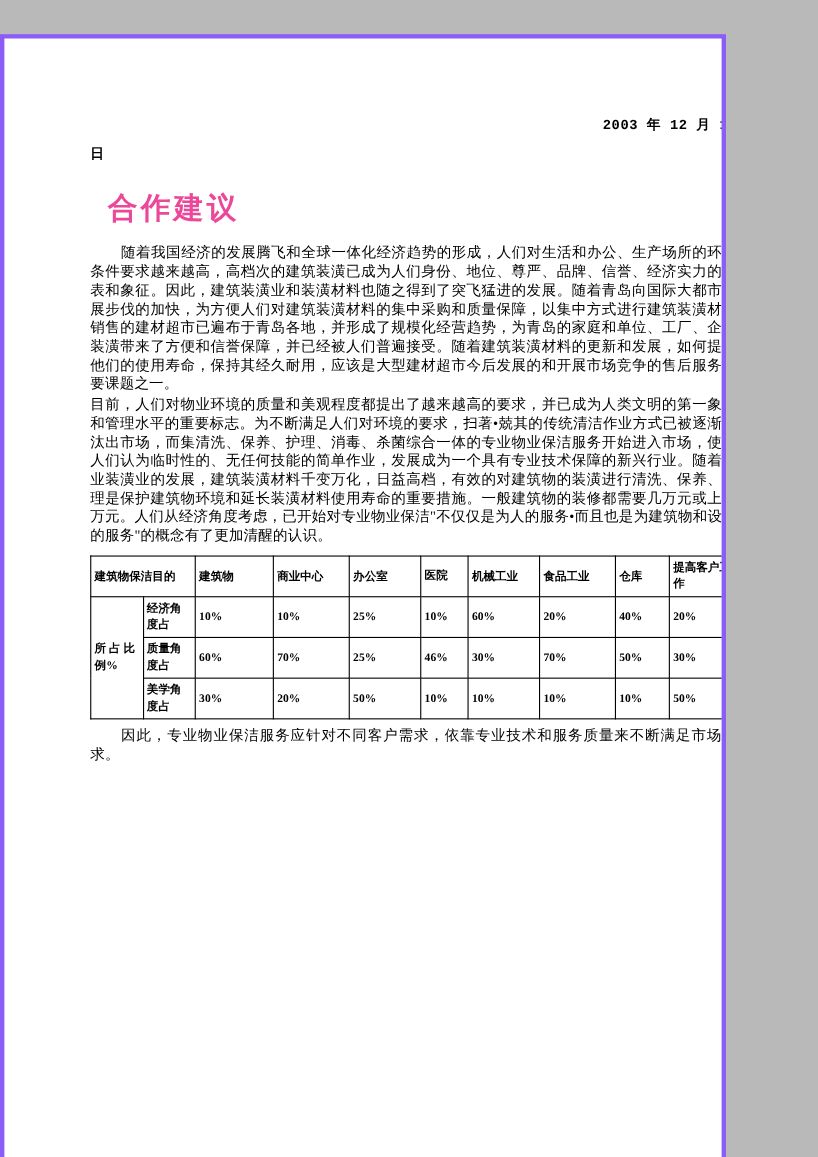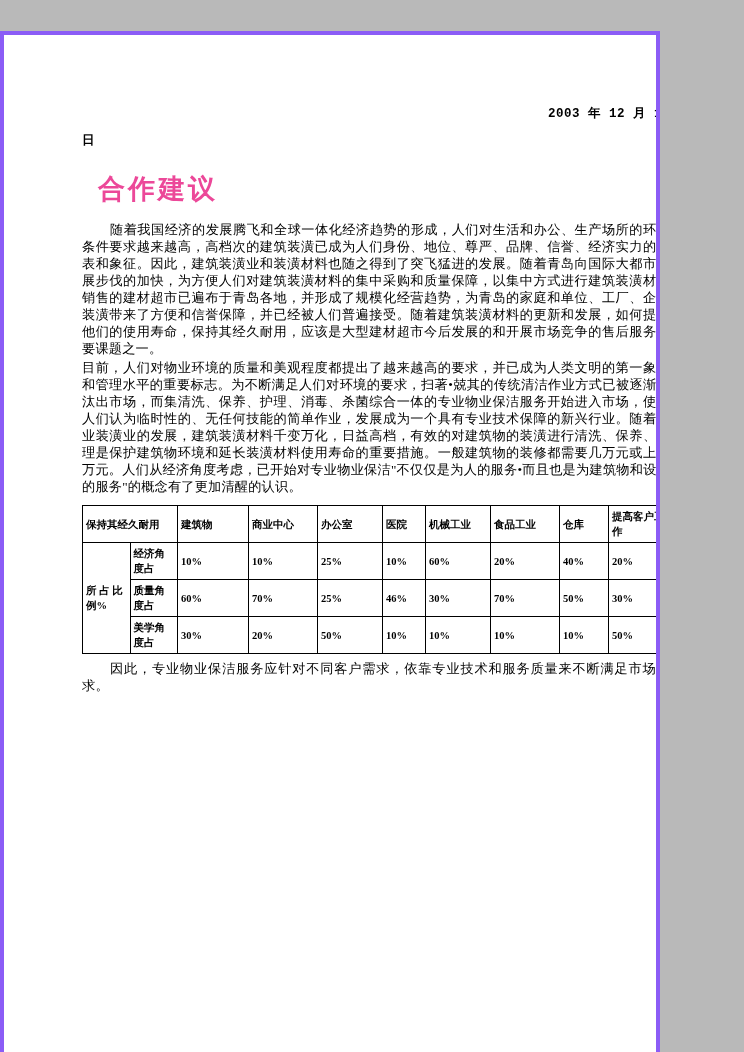--- a/index.html
+++ b/index.html
@@ -81,21 +81,21 @@
     font-weight: bold;
     font-size: 10.5px;
   }
   table.spec .rowhead {
     font-weight: bold;
   }
   .col-a { width: 88px; }
   .col-b { width: 64px; }
   .col-c { width: 62px; }
   .col-d { width: 58px; }
-  .col-e { width: 36px; }
+  .col-e { width: 36px; font-family: Liberation Mono, monospace; }
   .col-f { width: 58px; }
   .col-g { width: 62px; }
   .col-h { width: 42px; }
   .col-i { width: 56px; }
   .col-j { width: 38px; }
   .col-k { width: 36px; }
   .vlabel-cell {
     width: 44px;
     font-weight: bold;
     font-size: 10.5px;
@@ -115,21 +115,21 @@
     <div class="date-line2">日</div>
 
     <h1 class="doc-title">合作建议</h1>
 
     <p class="para indent2">随着我国经济的发展腾飞和全球一体化经济趋势的形成，人们对生活和办公、生产场所的环境条件要求越来越高，高档次的建筑装潢已成为人们身份、地位、尊严、品牌、信誉、经济实力的代表和象征。因此，建筑装潢业和装潢材料也随之得到了突飞猛进的发展。随着青岛向国际大都市发展步伐的加快，为方便人们对建筑装潢材料的集中采购和质量保障，以集中方式进行建筑装潢材料销售的建材超市已遍布于青岛各地，并形成了规模化经营趋势，为青岛的家庭和单位、工厂、企业装潢带来了方便和信誉保障，并已经被人们普遍接受。随着建筑装潢材料的更新和发展，如何提高他们的使用寿命，保持其经久耐用，应该是大型建材超市今后发展的和开展市场竞争的售后服务重要课题之一。</p>
     <p class="para">目前，人们对物业环境的质量和美观程度都提出了越来越高的要求，并已成为人类文明的第一象征和管理水平的重要标志。为不断满足人们对环境的要求，扫著•兢其的传统清洁作业方式已被逐渐淘汰出市场，而集清洗、保养、护理、消毒、杀菌综合一体的专业物业保洁服务开始进入市场，使被人们认为临时性的、无任何技能的简单作业，发展成为一个具有专业技术保障的新兴行业。随着物业装潢业的发展，建筑装潢材料千变万化，日益高档，有效的对建筑物的装潢进行清洗、保养、护理是保护建筑物环境和延长装潢材料使用寿命的重要措施。一般建筑物的装修都需要几万元或上千万元。人们从经济角度考虑，已开始对专业物业保洁"不仅仅是为人的服务•而且也是为建筑物和设备的服务"的概念有了更加清醒的认识。</p>
 
     <table class="spec">
       <thead>
         <tr>
-          <th class="col-a" colspan="2">保持其经久耐用</th>
+          <th class="col-a" colspan="2">建筑物保洁目的</th>
           <th class="col-b">建筑物</th>
           <th class="col-c">商业中心</th>
           <th class="col-d">办公室</th>
           <th class="col-e">医院</th>
           <th class="col-f">机械工业</th>
           <th class="col-g">食品工业</th>
           <th class="col-h">仓库</th>
           <th class="col-i">提高客户工作</th>
           <th class="col-j">厂房</th>
           <th class="col-k">学校</th>

